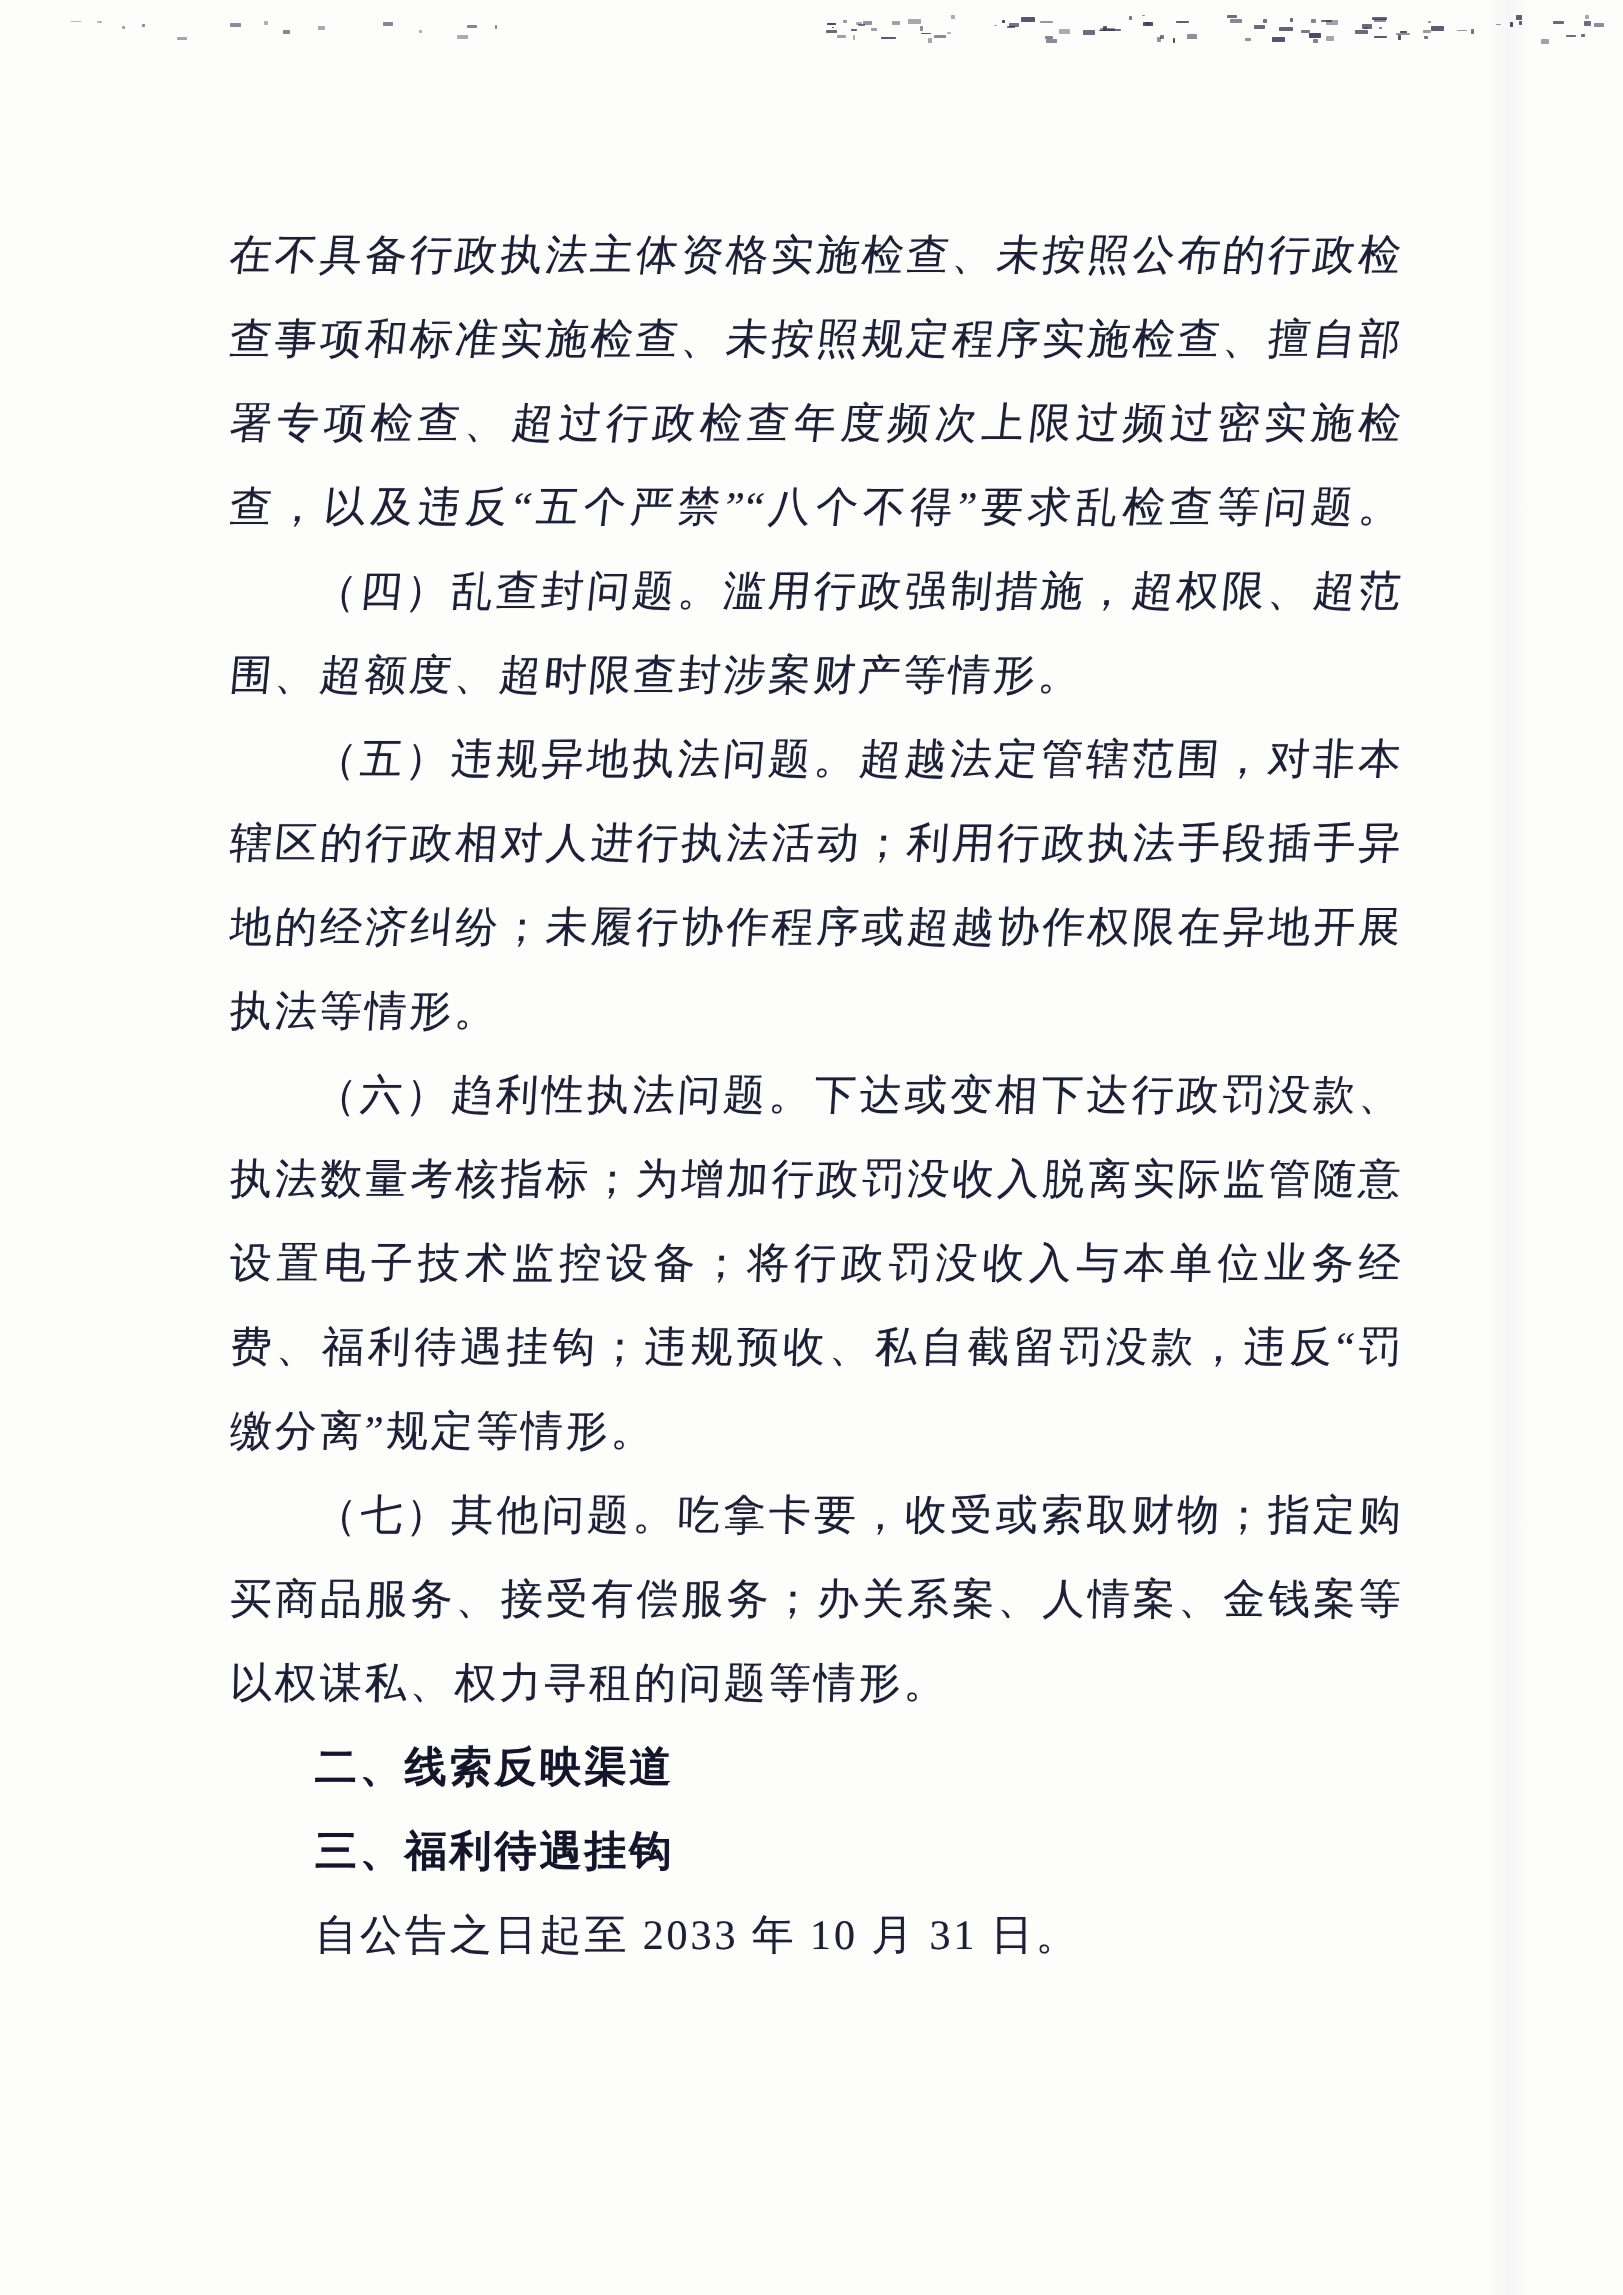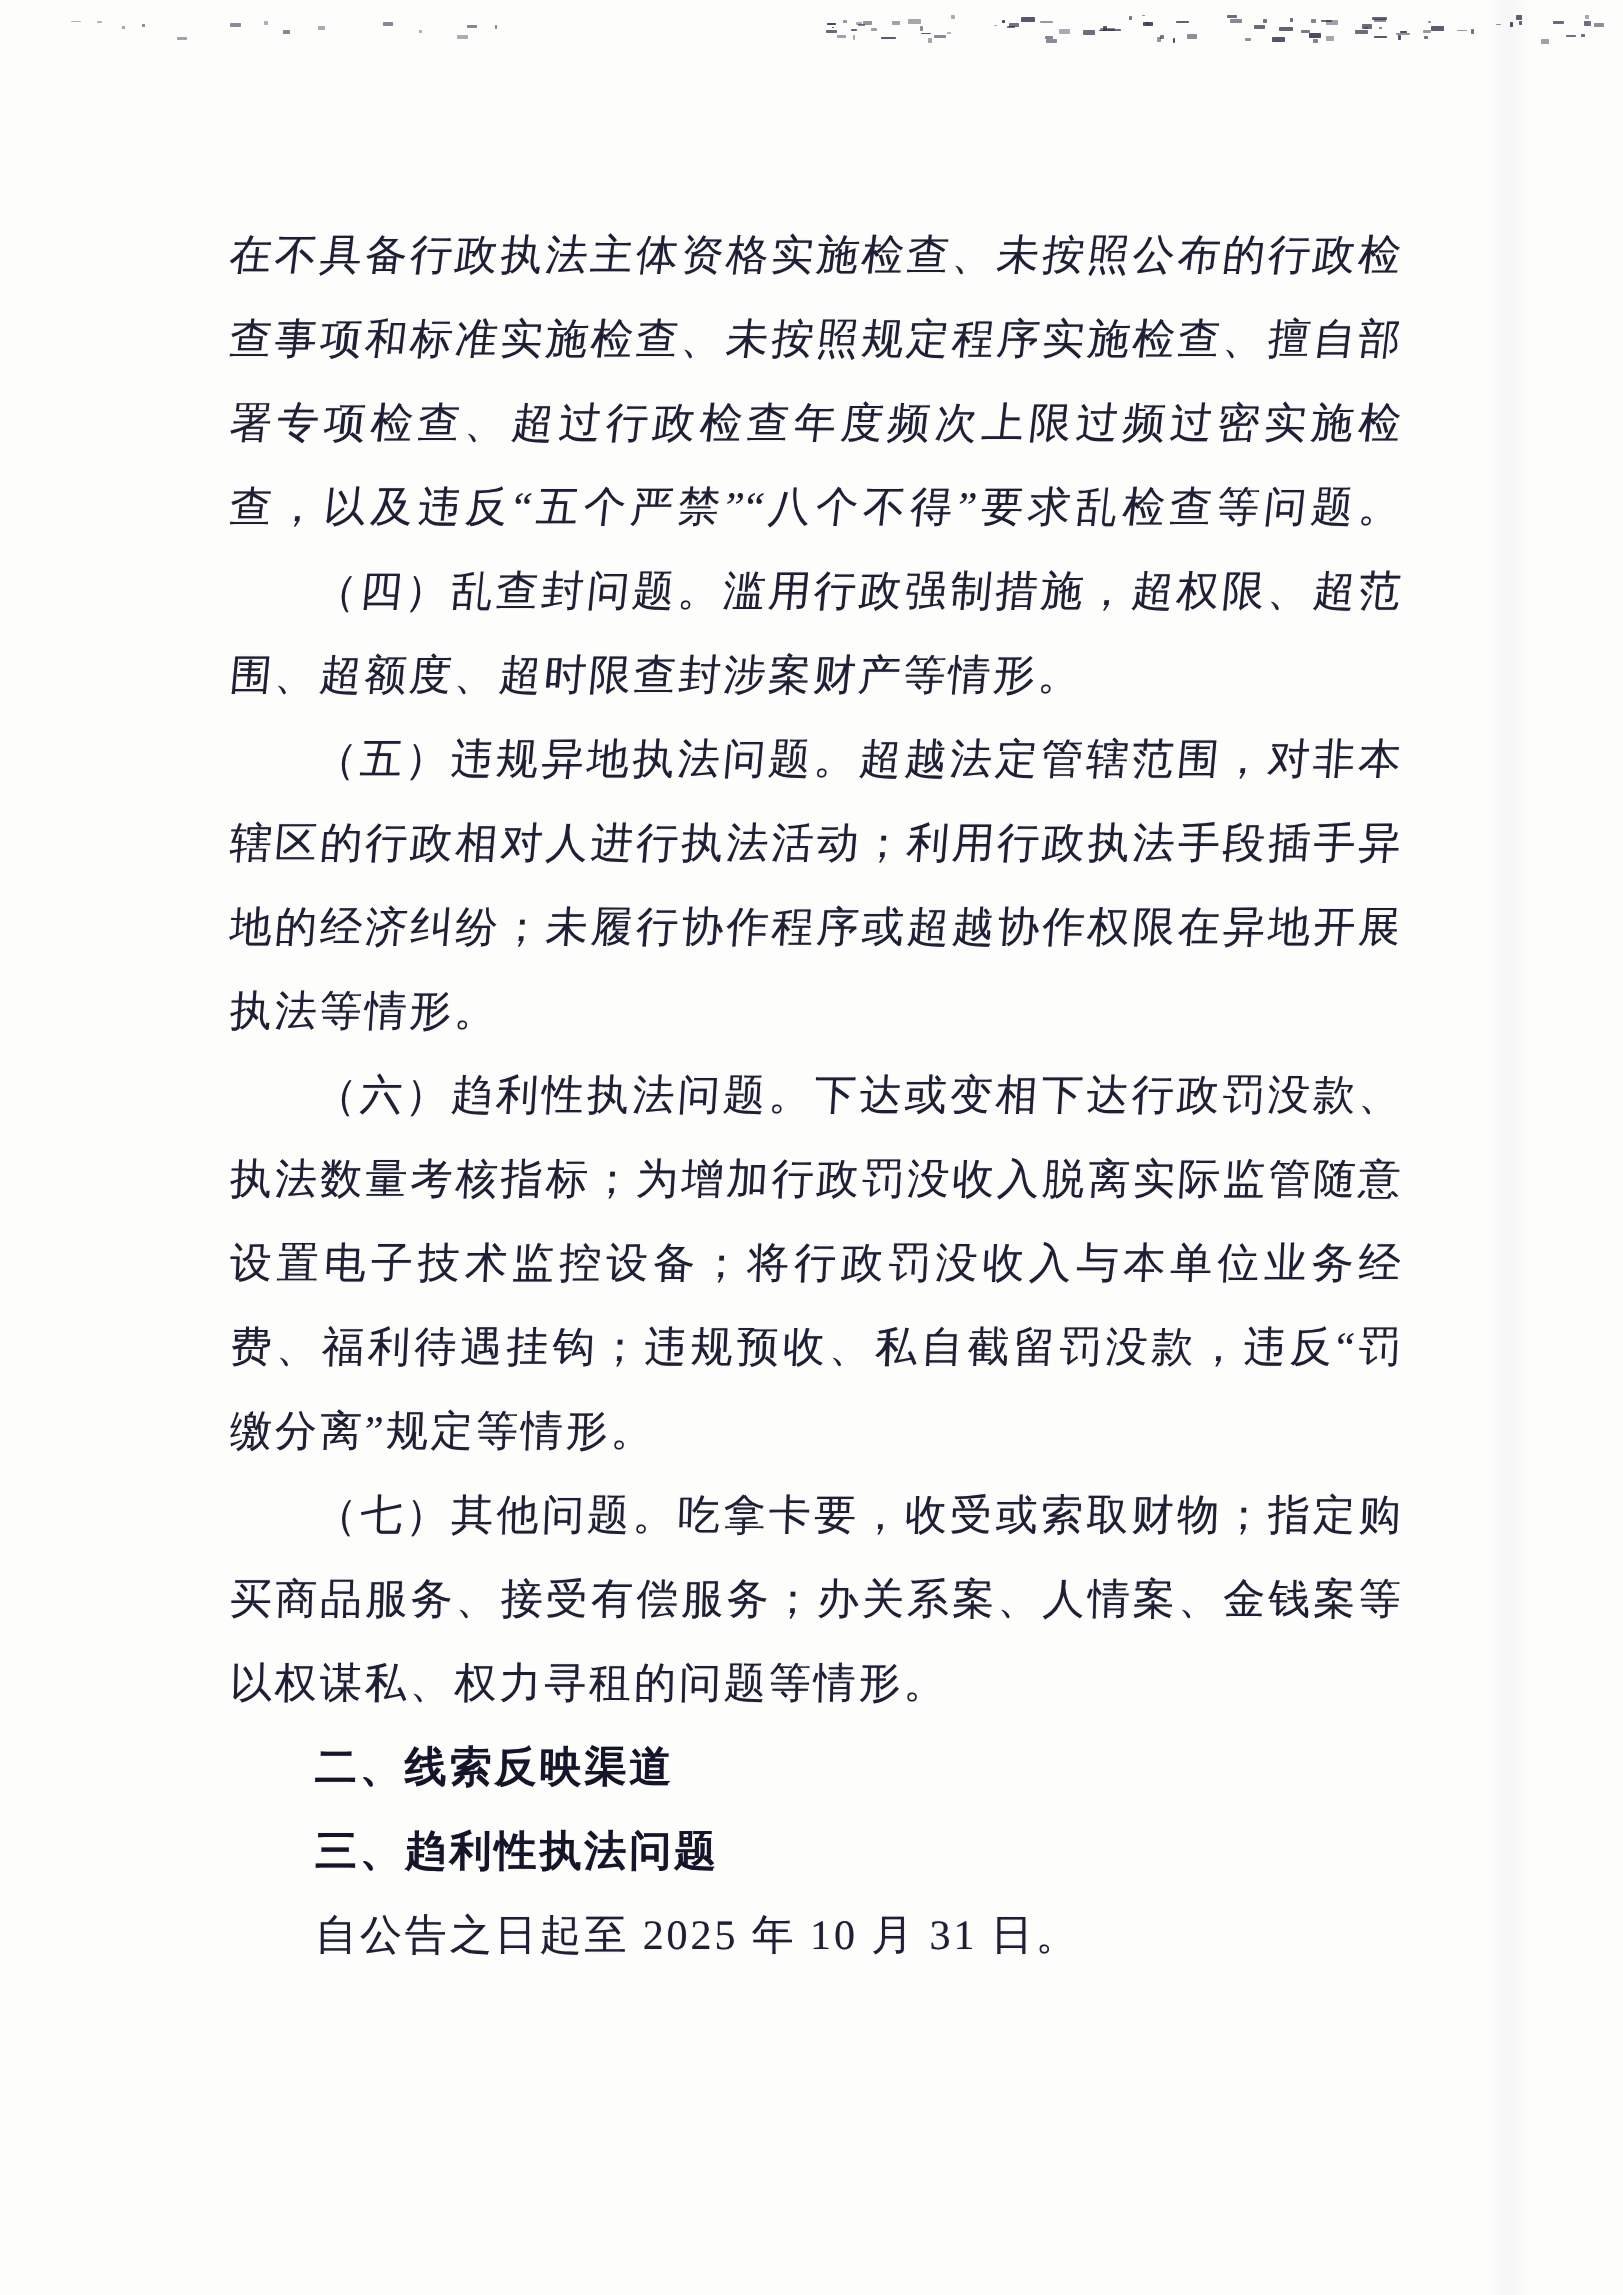--- a/index.html
+++ b/index.html
@@ -197,20 +197,20 @@
       </div>
       <div class="para">
         <div class="line fill indent" style="transform: skewX(-2.05deg);">（七）其他问题。吃拿卡要，收受或索取财物；指定购</div>
         <div class="line fill" style="transform: skewX(-1.72deg);">买商品服务、接受有偿服务；办关系案、人情案、金钱案等</div>
         <div class="line end" style="transform: skewX(-1.39deg);">以权谋私、权力寻租的问题等情形。</div>
       </div>
       <div class="para heading">
         <div class="line end indent" style="transform: skewX(-1.06deg);">二、线索反映渠道</div>
       </div>
       <div class="para heading">
-        <div class="line end indent" style="transform: skewX(-0.4deg);">三、趋利性执法问题</div>
-      </div>
-      <div class="para">
-        <div class="line end indent" style="transform: skewX(-0.07deg);">自公告之日起至 2025 年 10 月 31 日。</div>
+        <div class="line end indent" style="transform: skewX(-0.4deg);">三、福利待遇挂钩</div>
+      </div>
+      <div class="para">
+        <div class="line end indent" style="transform: skewX(-0.07deg);">自公告之日起至 2033 年 10 月 31 日。</div>
       </div>
     </div>
 </div>
 
 
 </body></html>

